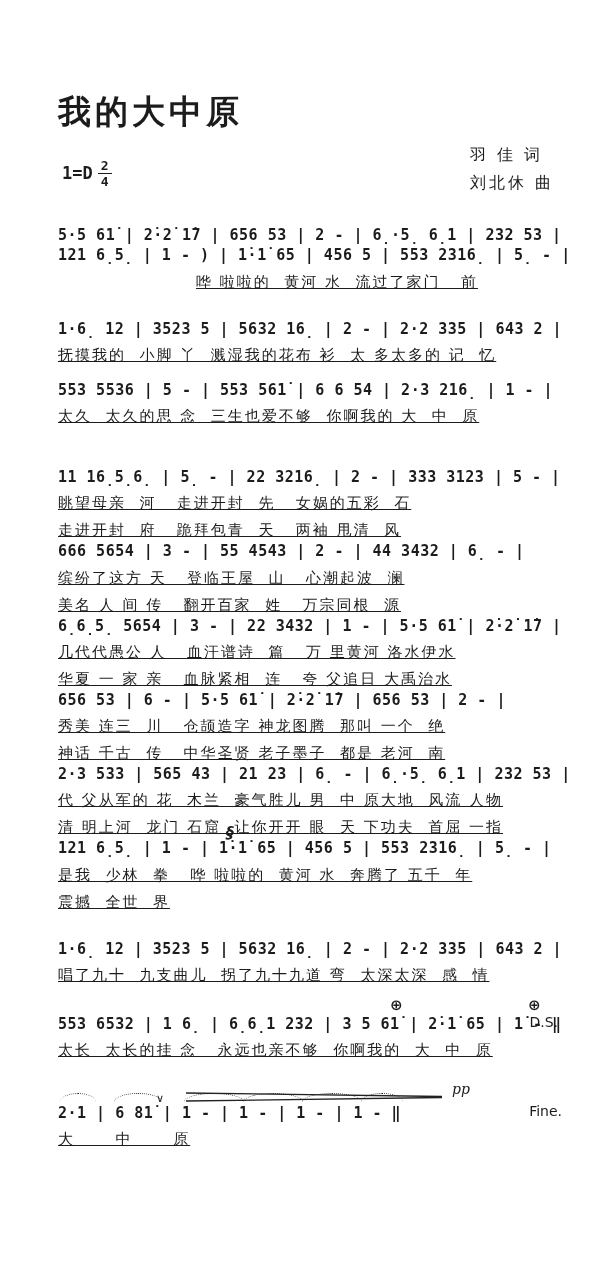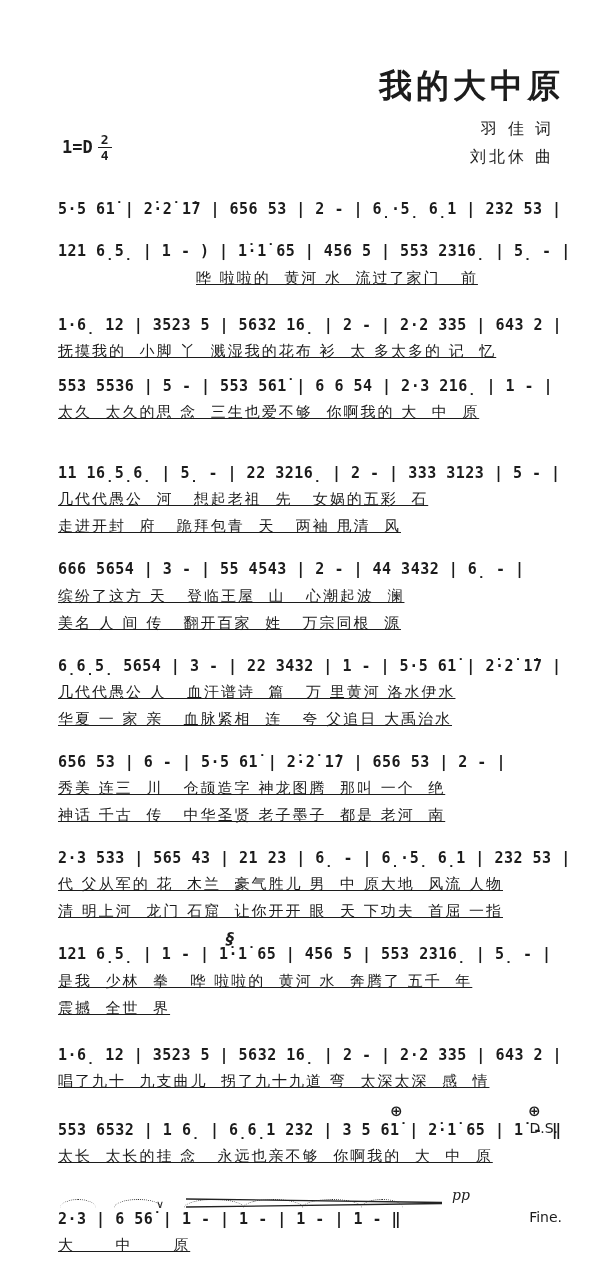--- a/index.html
+++ b/index.html
@@ -4,36 +4,36 @@
 <style>
   html,body{margin:0;padding:0;}
   body{
     width:610px;height:1270px;
     background:#ffffff;color:#1c1c1c;
     font-family:"DejaVu Sans",sans-serif;
     overflow:hidden;
   }
   .sheet{position:relative;width:610px;height:1270px;box-sizing:border-box;padding:0 46px 0 58px;}
   .title{
-    padding-top:64px;text-align:right;
+    padding-top:90px;text-align:left;
     font-size:33px;font-weight:bold;letter-spacing:4px;
   }
   .meta{position:relative;height:62px;margin-top:10px;}
   .keysig{
     position:absolute;left:4px;top:14px;
     font-family:"DejaVu Sans Mono",monospace;font-size:17px;font-weight:bold;
   }
   .frac{display:inline-block;vertical-align:middle;text-align:center;margin-left:5px;line-height:1;font-size:13px;font-weight:bold;}
   .frac .num{display:block;border-bottom:1.6px solid #1c1c1c;padding:0 3px 1px;}
   .frac .den{display:block;padding-top:1px;}
   .credits{
-    position:absolute;right:10px;top:-4px;text-align:right;
+    position:absolute;right:10px;top:-4px;
     font-size:16px;letter-spacing:3px;line-height:1.75;
   }
-  .sys{position:relative;margin-top:22px;}
+  .sys{position:relative;}
   .notes{
     position:relative;
     font-family:"DejaVu Sans Mono",monospace;
     font-size:15px;font-weight:bold;letter-spacing:0.5px;
     white-space:pre;line-height:1.35;
   }
   .lyr{
     position:relative;
     font-size:15px;letter-spacing:2px;white-space:pre;
     margin-top:6px;line-height:1.4;text-decoration:underline;
@@ -90,21 +90,21 @@
     <div class="lyr">抚摸我的  小脚 丫  溅湿我的花布 衫  太 多太多的 记  忆</div>
   </div>
 
   <div class="sys" style="margin-top:14px;">
     <div class="notes">553 5536 | 5 - | 553 561̇ | 6 6 54 | 2·3 216̣ | 1 - |</div>
     <div class="lyr">太久  太久的思 念  三生也爱不够  你啊我的 大  中  原</div>
   </div>
 
   <div class="sys" style="margin-top:40px;">
     <div class="notes">11 16̣5̣6̣ | 5̣ - | 22 3216̣ | 2 - | 333 3123 | 5 - |</div>
-    <div class="lyr">几代代愚公  河   想起老祖  先   女娲的五彩  石</div>
+    <div class="lyr">眺望母亲  河   走进开封  先   女娲的五彩  石</div>
     <div class="lyr">走进开封  府   跪拜包青  天   两袖 甩清  风</div>
   </div>
 
   <div class="sys">
     <div class="notes">666 5654 | 3 - | 55 4543 | 2 - | 44 3432 | 6̣ - |</div>
     <div class="lyr">缤纷了这方 天   登临王屋  山   心潮起波  澜</div>
     <div class="lyr">美名 人 间 传   翻开百家  姓   万宗同根  源</div>
   </div>
 
   <div class="sys">
@@ -139,21 +139,21 @@
 
   <div class="sys" style="margin-top:28px;">
     <div class="notes">553 6532 | 1 6̣ | 6̣6̣1 232 | 3 5 61̇ | 2̇·1̇ 65 | 1̇ - ‖</div>
     <span class="coda coda-1">⊕</span>
     <span class="coda coda-2">⊕</span>
     <div class="lyr">太长  太长的挂 念   永远也亲不够  你啊我的  大  中  原</div>
     <span class="ds">D.S.</span>
   </div>
 
   <div class="sys" style="margin-top:42px;">
-    <div class="notes">2·3 | 6 56̇ | 1 - | 1 - | 1 - | 1 - ‖</div>
+    <div class="notes">2·1 | 6 81̇ | 1 - | 1 - | 1 - | 1 - ‖</div>
     <span class="breath">∨</span>
     <span class="arc arc-a"></span>
     <span class="arc arc-b"></span>
     <span class="arc arc-c"></span>
     <span class="arc arc-d"></span>
     <span class="arc arc-e"></span>
     <span class="arc arc-f"></span>
     <span class="hairpin">
       <svg width="258" height="10" xmlns="http://www.w3.org/2000/svg">
         <line x1="0" y1="1" x2="256" y2="4.5" stroke="#222" stroke-width="1.3"></line>

